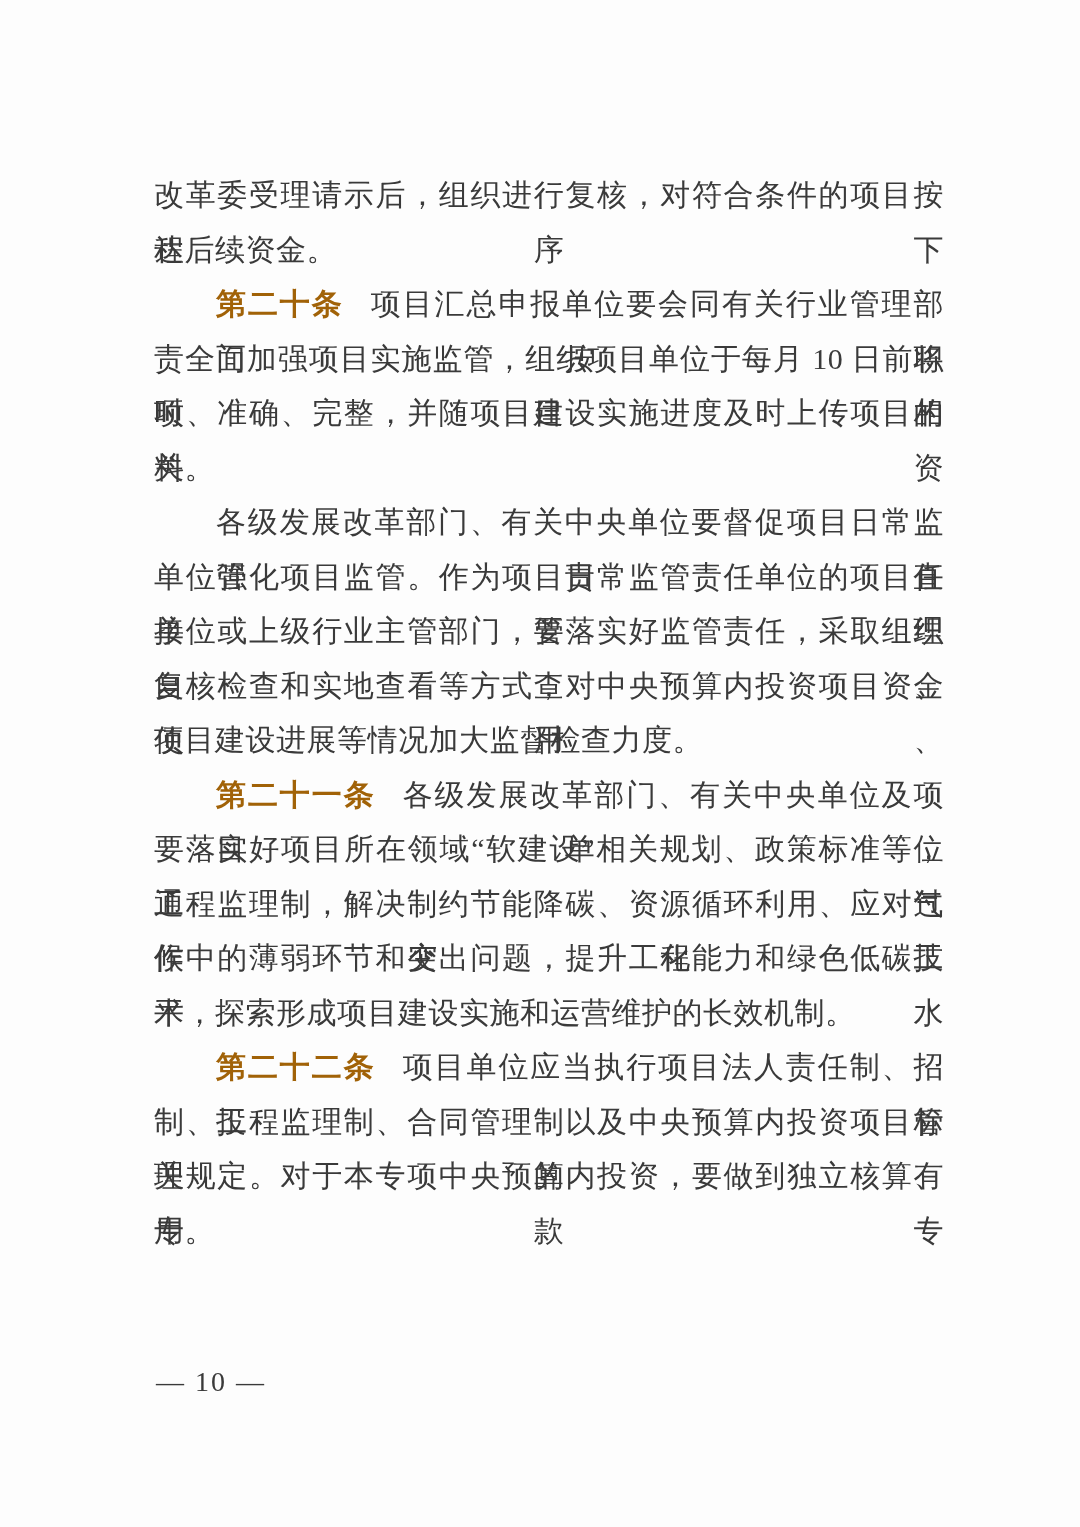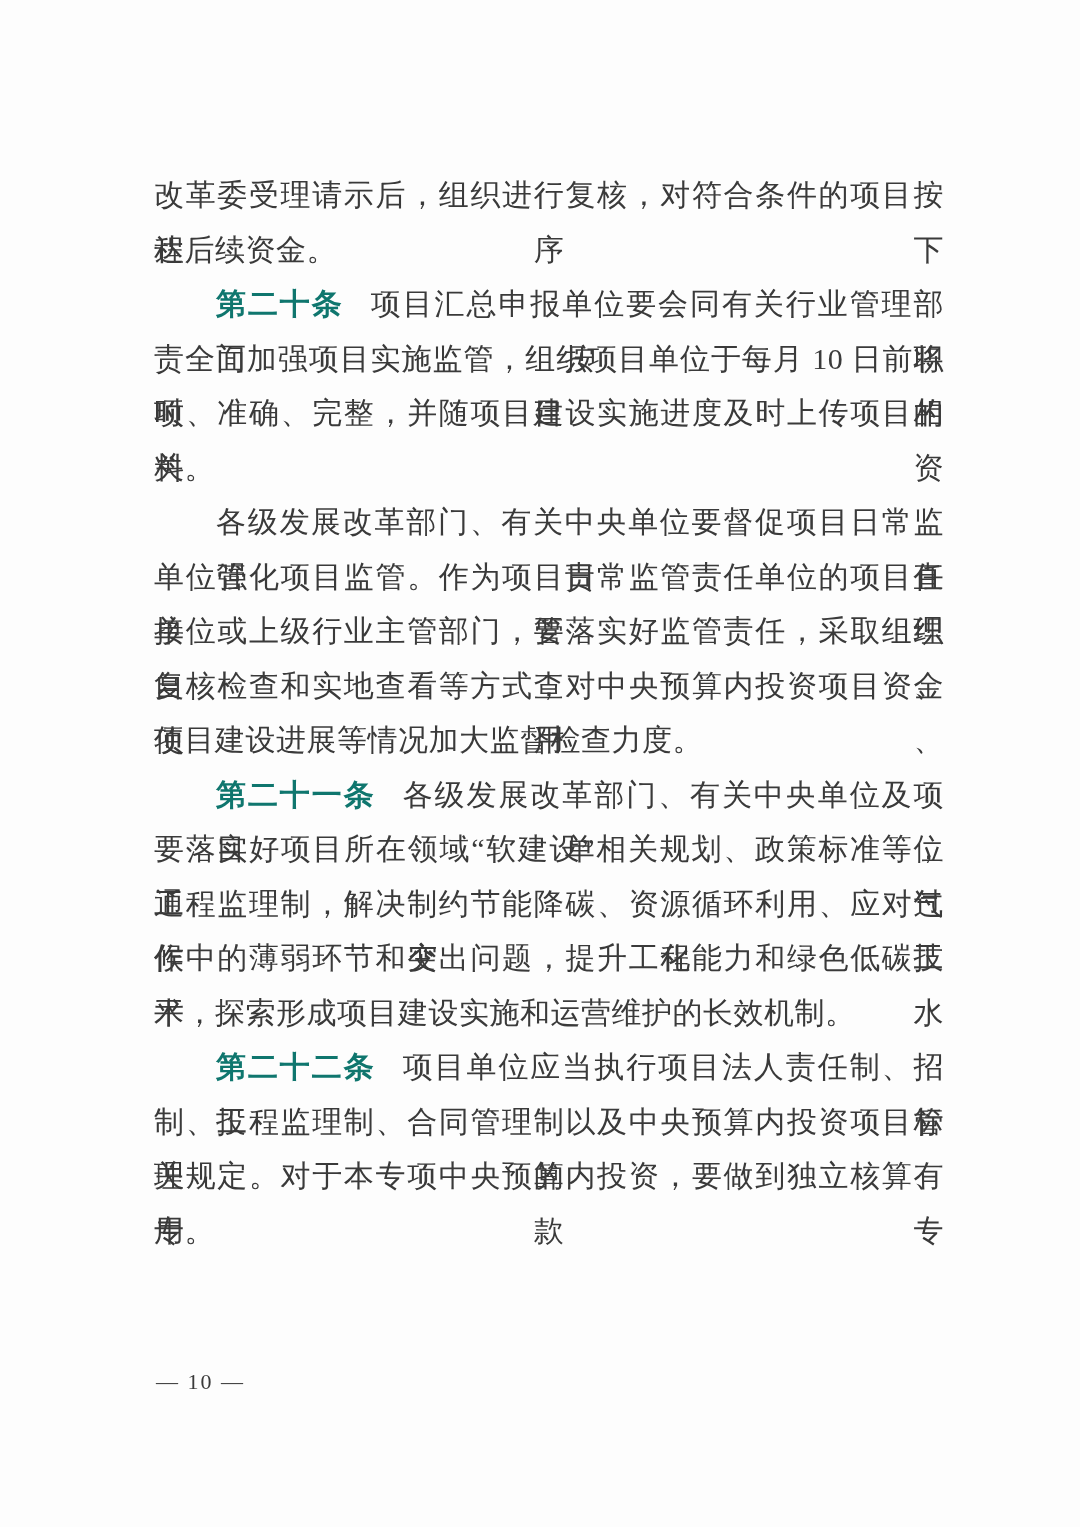--- a/index.html
+++ b/index.html
@@ -34,32 +34,32 @@
     white-space: normal;
     text-align: justify;
     text-align-last: justify;
   }
   .line.indent {
     padding-left: 62px;
   }
   .term {
     font-family: "Liberation Sans", "DejaVu Sans", sans-serif;
     font-weight: 700;
-    color: #0f766e;
+    color: #a16207;
     margin-right: 0.9em;
   }
   .term:empty {
     display: none;
     margin: 0;
   }
   .footer {
     position: absolute;
     left: 147px;
     top: 1362px;
-    font-size: 22px;
+    font-size: 28px;
     line-height: 40px;
     color: #3a3a3a;
     letter-spacing: 2px;
     text-align: right;
   }
 </style>
 </head>
 <body>
 
 <div class="page">

